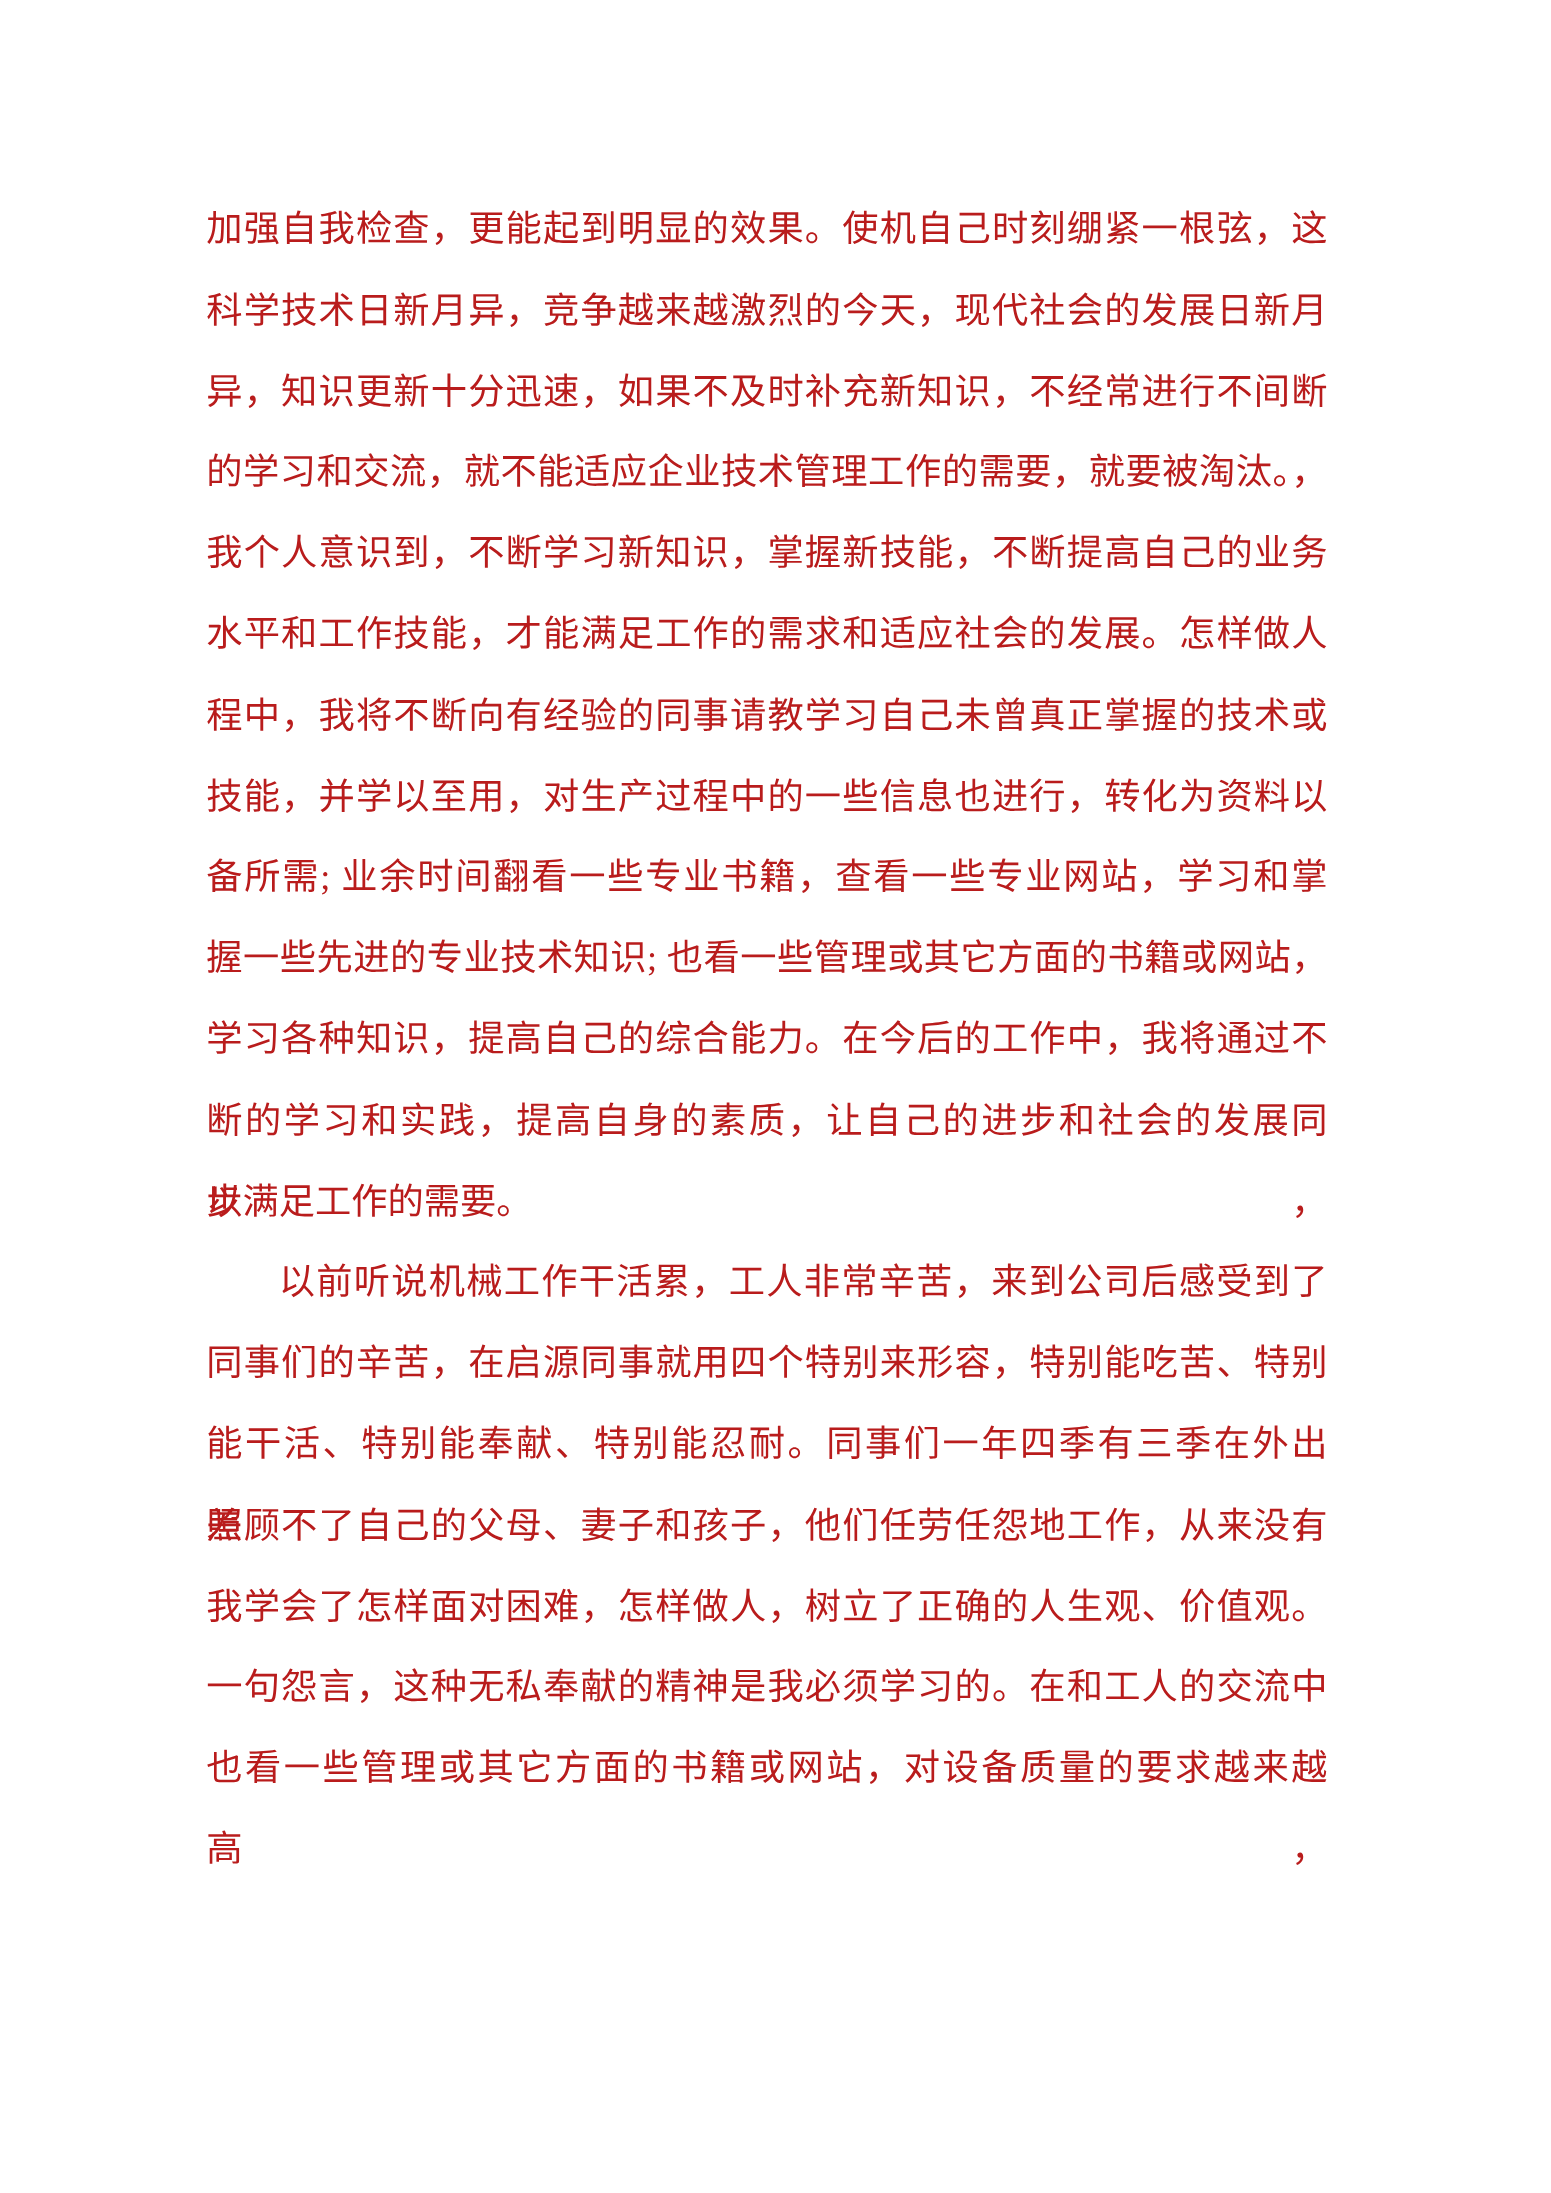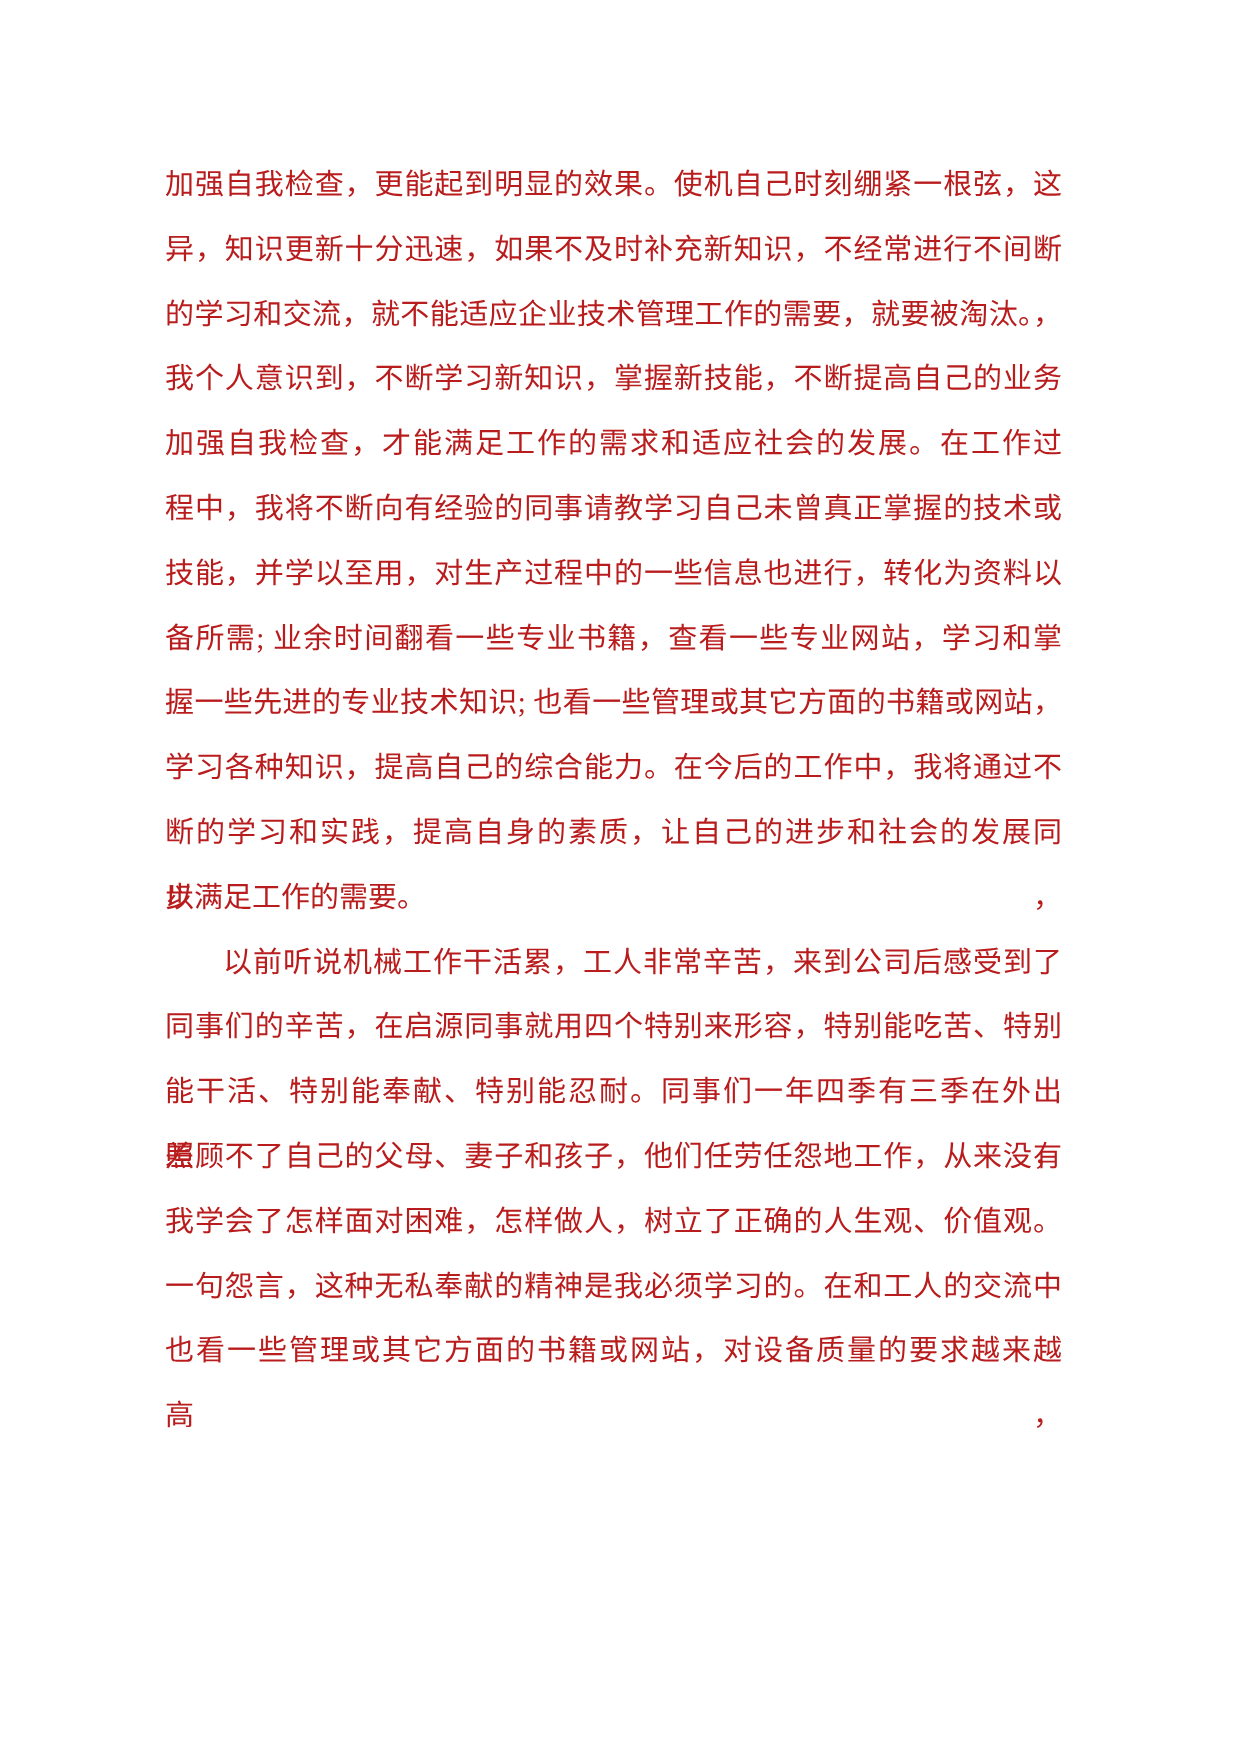--- a/index.html
+++ b/index.html
@@ -39,24 +39,25 @@
   }
   .line.indent {
     text-indent: 2em;
   }
 </style>
 </head>
 <body>
 
 <div class="doc-page">
   <div class="line">加强自我检查，更能起到明显的效果。使机自己时刻绷紧一根弦，这</div>
+  <div class="line">科学技术日新月异，竞争越来越激烈的今天，现代社会的发展日新月</div>
   <div class="line">异，知识更新十分迅速，如果不及时补充新知识，不经常进行不间断</div>
   <div class="line">的学习和交流，就不能适应企业技术管理工作的需要，就要被淘汰。，</div>
   <div class="line">我个人意识到，不断学习新知识，掌握新技能，不断提高自己的业务</div>
-  <div class="line">加强自我检查，才能满足工作的需求和适应社会的发展。在工作过</div>
+  <div class="line">水平和工作技能，才能满足工作的需求和适应社会的发展。怎样做人</div>
   <div class="line">程中，我将不断向有经验的同事请教学习自己未曾真正掌握的技术或</div>
   <div class="line">技能，并学以至用，对生产过程中的一些信息也进行，转化为资料以</div>
   <div class="line">备所需; 业余时间翻看一些专业书籍，查看一些专业网站，学习和掌</div>
   <div class="line">握一些先进的专业技术知识; 也看一些管理或其它方面的书籍或网站，</div>
   <div class="line">学习各种知识，提高自己的综合能力。在今后的工作中，我将通过不</div>
   <div class="line">断的学习和实践，提高自身的素质，让自己的进步和社会的发展同步，</div>
   <div class="line no-fill">以满足工作的需要。</div>
   <div class="line indent">以前听说机械工作干活累，工人非常辛苦，来到公司后感受到了</div>
   <div class="line">同事们的辛苦，在启源同事就用四个特别来形容，特别能吃苦、特别</div>
   <div class="line">能干活、特别能奉献、特别能忍耐。同事们一年四季有三季在外出差，</div>

